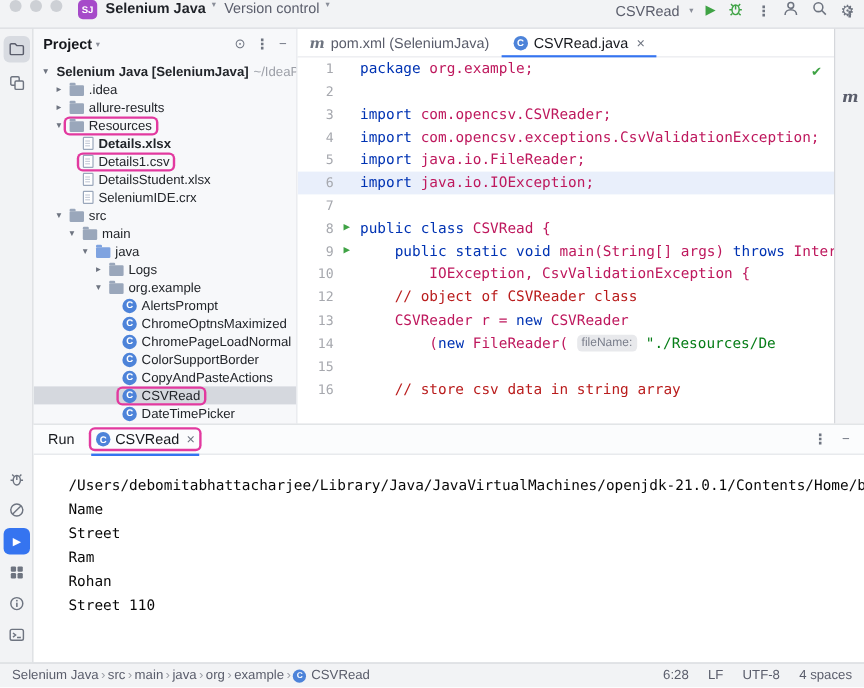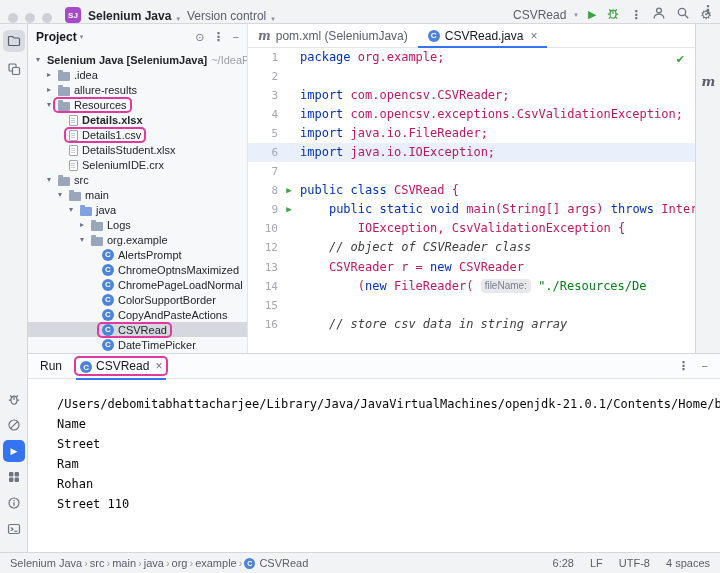--- a/index.html
+++ b/index.html
@@ -1,20 +1,20 @@
 <!DOCTYPE html>
 <html><head>
 <meta charset="utf-8">
 <style>
   *{margin:0;padding:0;box-sizing:border-box}
   html,body{width:720px;height:573px;overflow:hidden}
   body{position:relative;font-family:"Liberation Sans","DejaVu Sans",sans-serif;background:#fff;color:#1a1c20;font-size:12px}
 
   
-  #titlebar{position:absolute;left:0;top:0;width:720px;height:24px;background:#F2F3F5;border-bottom:1px solid #D5D7DB;display:flex;align-items:flex-end;padding:0 8px;gap:7px}
+  #titlebar{position:absolute;left:0;top:0;width:720px;height:24px;background:#F2F3F5;border-bottom:1px solid #D5D7DB;display:flex;align-items:flex-start;padding:0 8px;gap:7px}
   .dot{width:10px;height:10px;border-radius:50%;background:#CDD0D5;flex:0 0 auto}
   .badge{width:16px;height:16px;border-radius:4px;background:#A64AC9;color:#fff;font-size:8px;font-weight:bold;display:flex;align-items:center;justify-content:center;margin-left:6px}
   .tb-text{color:#1F2228;font-weight:bold;font-size:12px}
   .tb-text2{color:#5A5D6B;font-size:12px}
   .tb-chev{color:#8A8E99;font-size:7px;margin-left:-2px}
   .tb-right{margin-left:auto;display:flex;align-items:center;gap:10px}
   .play{color:#3FA345;font-size:11px}
   .more{color:#6E7480;font-size:12px;font-weight:bold;letter-spacing:0}
   .sym{color:#6E7480;font-size:13px;line-height:1}
 
@@ -32,21 +32,21 @@
   #tabmore{position:absolute;right:6px;top:3px}
 
   
   #project{position:absolute;left:28px;top:24px;width:220px;height:329px;background:#F7F8FA;border-right:1px solid #E3E5E9;overflow:hidden}
   #projheader{height:26px;display:flex;align-items:center;gap:5px;padding:0 8px;font-size:12px;color:#16181D;font-weight:bold}
   #projheader .hicons{margin-left:auto;display:flex;gap:8px;align-items:center;font-weight:normal}
   #tree{position:absolute;left:0;top:28px;right:0;bottom:0;overflow:hidden}
   .tree-row{display:flex;align-items:center;height:15px;font-size:11px;color:#22252A;white-space:nowrap}
   .tree-row.selected{background:#D5D8DE}
   .chev{width:12px;flex:0 0 12px;font-size:8px;color:#6E7480;text-align:center}
-  .rowwrap{display:flex;align-items:flex-end;gap:4px;padding:0 3px;border-radius:3px}
+  .rowwrap{display:flex;align-items:center;gap:4px;padding:0 3px;border-radius:3px}
   .rowwrap.annotated{box-shadow:0 0 0 2px #E2399F}
   .tlabel.bold{font-weight:bold}
   .tsuffix{color:#9DA0A8}
   .fo{width:12px;height:9px;background:#9AA7BB;border-radius:1px;position:relative;flex:0 0 12px;margin-top:1px}
   .fo::before{content:"";position:absolute;top:-2px;left:0;width:5px;height:2px;background:#9AA7BB;border-radius:1px 1px 0 0}
   .fo.src{background:#7FA3E0}.fo.src::before{background:#7FA3E0}
   .fi{width:9px;height:11px;background:#fff;border:1px solid #9AA7BB;border-radius:1px;position:relative;flex:0 0 9px}
   .fi::after{content:"";position:absolute;left:1px;top:2px;width:4px;height:1px;background:#C8CEDA;box-shadow:0 2px 0 #C8CEDA,0 4px 0 #C8CEDA}
   .ci{width:12px;height:12px;border-radius:50%;background:#4D83D9;color:#fff;font-size:8px;font-weight:bold;display:flex;align-items:center;justify-content:center;flex:0 0 12px}
   .ci.small{width:11px;height:11px;font-size:7px;flex:0 0 11px}
@@ -58,21 +58,21 @@
   .tab.active::after{content:"";position:absolute;left:0;right:0;bottom:-1px;height:2px;background:#3574F0}
   .mico{font-family:"DejaVu Serif",serif;font-style:italic;font-weight:bold;color:#6E7480;font-size:12px}
   .closex{color:#6E7480;font-size:12px;margin-left:2px}
   #editor{position:absolute;left:248px;top:48px;width:447px;height:305px;background:#fff;overflow:hidden}
   .code-line{display:flex;height:19.05px;line-height:19.05px;font-family:"DejaVu Sans Mono",monospace;font-size:12px;white-space:pre}
   .code-line.current{background:#E9EFFB}
   .lnum{width:30px;flex:0 0 30px;text-align:right;color:#A6A8AE;font-size:11px;font-family:"DejaVu Sans Mono",monospace}
   .lrun{width:22px;flex:0 0 22px;text-align:center;color:#3FA345;font-size:9px}
   .tok-kw{color:#0033B3}
   .tok-pl{color:#be185d}
-  .tok-cm{color:#404040;font-style:italic}
+  .tok-cm{color:#b91c1c;}
   .tok-str{color:#067D17}
   .tok-hint{background:#E8E9EC;color:#7A7E8B;border-radius:4px;padding:0 4px;font-size:10px;height:14px;line-height:14px;align-self:center;font-family:"Liberation Sans",sans-serif}
   #inspections{position:absolute;right:10px;top:5px;color:#3FA345;font-size:11px}
 
   
   #runpanel{position:absolute;left:28px;top:353px;width:692px;height:199px;background:#fff;border-top:1px solid #D5D7DB}
   #runheader{height:25px;display:flex;align-items:center;gap:14px;padding:0 12px;border-bottom:1px solid #E3E5E9;background:#FBFCFD}
   #runheader .rtitle{font-size:12px;color:#16181D}
   .runtab{display:flex;align-items:center;gap:5px;height:25px;position:relative;font-size:12px;color:#16181D}
   .runtab::after{content:"";position:absolute;left:0;right:0;bottom:-1px;height:2px;background:#3574F0}

